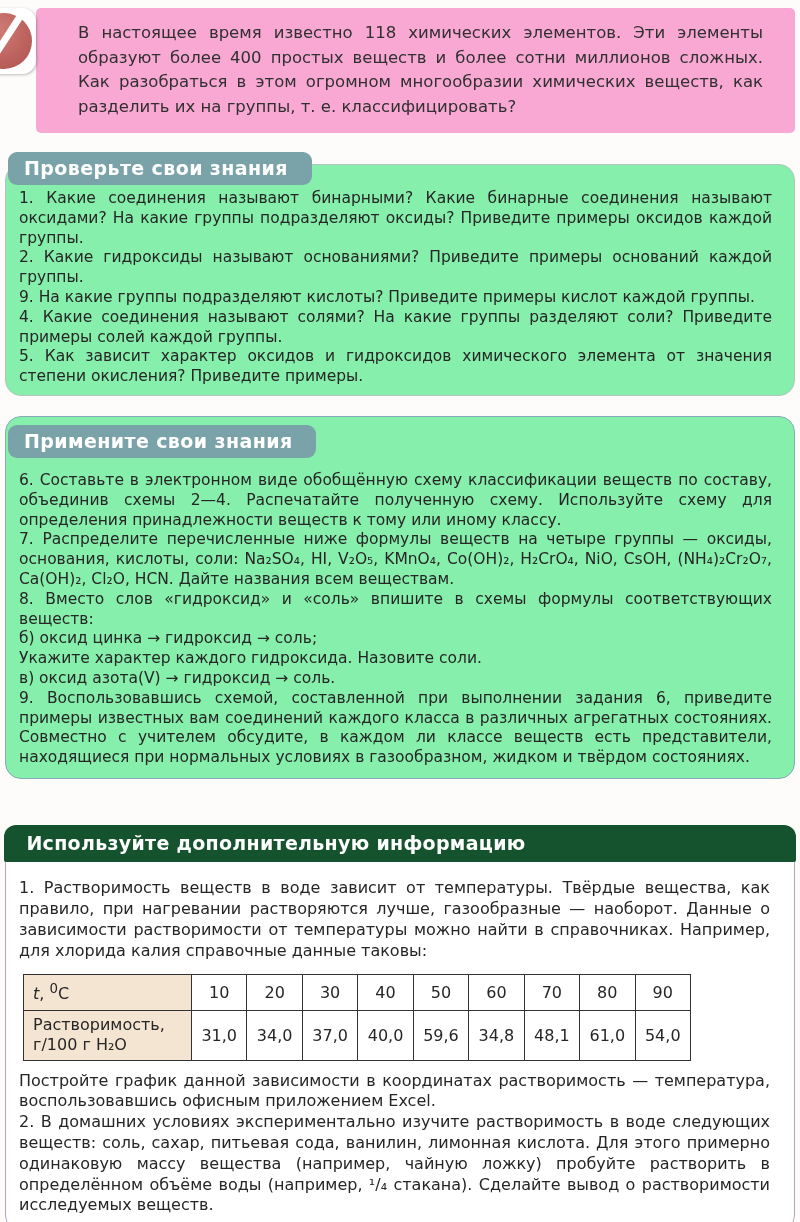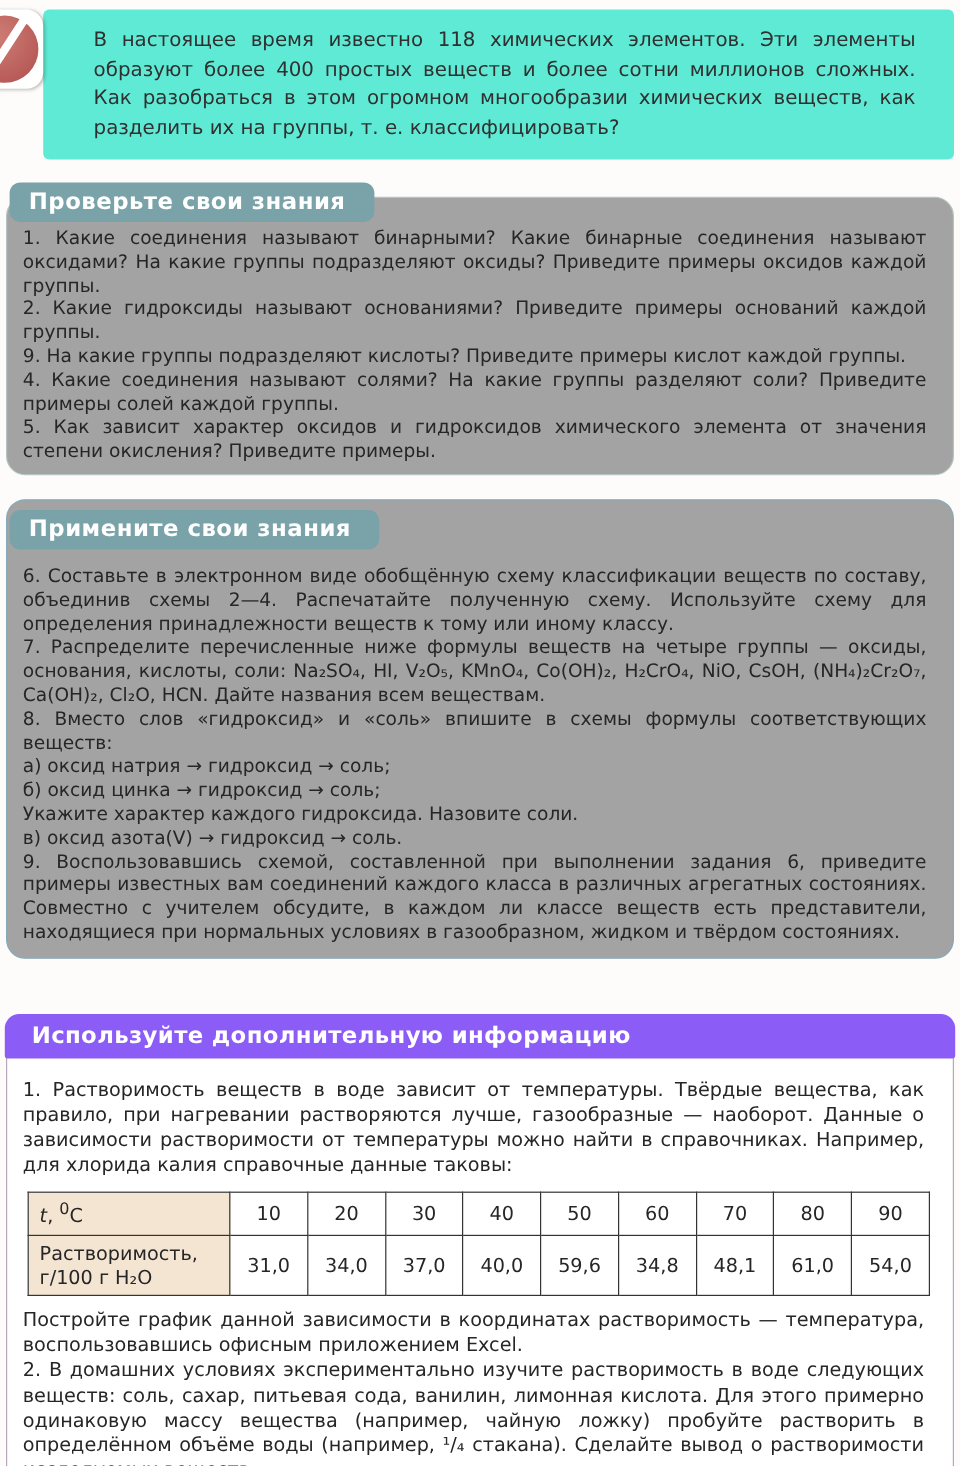--- a/index.html
+++ b/index.html
@@ -13,21 +13,21 @@
     width:800px;
     min-height:1222px;
     background:#fdfcfa;
     overflow:hidden;
   }
 
   
   .intro {
     position:relative;
     margin:8px 5px 0 36px;
-    background:#5eead4;
+    background:#f9a8d4;
     border-radius:5px;
     padding:13px 32px 14px 42px;
     font-size:16.5px;
     line-height:24.5px;
     text-align:justify;
     color:#303030;
   }
   .badge {
     position:absolute;
     left:-64px; top:0px;
@@ -47,21 +47,21 @@
     width:7px; height:80px;
     background:#ffffff;
     transform:rotate(33deg);
     border-radius:3px;
   }
 
   
   .section {
     position:relative;
     margin:0 5px;
-    background:#a3a3a3;
+    background:#86efac;
     border-radius:16px;
   }
   .sec1 { border:1.6px solid #b4c2c1; margin-top:31px; }
   .sec2 { border:1.6px solid #87aaba; margin-top:20px; }
   .tab {
     position:absolute;
     left:2px;
     background:#7aa2a9;
     color:#ffffff;
     font-weight:bold;
@@ -87,41 +87,41 @@
   .sec3 {
     position:relative;
     margin:47px 5px 0;
     background:#ffffff;
     border:1.6px solid #b7a7bc;
     border-radius:12px 12px 16px 16px;
   }
   .bar {
     margin:-1.6px -1.6px 0 -1.6px;
     height:37px;
-    background:#8b5cf6;
+    background:#14532d;
     border-radius:12px 12px 2px 2px;
     color:#ffffff;
     font-weight:bold;
     font-size:19px;
     line-height:37px;
     padding-left:22px;
     letter-spacing:0.3px;
   }
   .sec3 .content { padding:16px 24px 14px 13px; }
   .sec3 .content p {
     font-size:16px;
     line-height:20.8px;
   }
 
   
   table.solubility {
     border-collapse:collapse;
     margin:12px 0 10px 4px;
     table-layout:fixed;
-    width:752px;
+    width:668px;
   }
   table.solubility td {
     border:1.8px solid #333333;
     text-align:center;
     font-size:16px;
     padding:0;
     height:31px;
   }
   table.solubility tr.r2 td { height:45px; }
   table.solubility td.lab {
@@ -155,21 +155,20 @@
       <p>5. Как зависит характер оксидов и гидроксидов химического элемента от значения степени окисления? Приведите примеры.</p>
     </div>
   </div>
 
   <div class="section sec2">
     <div class="tab">Примените свои знания</div>
     <div class="content">
       <p>6. Составьте в электронном виде обобщённую схему классификации веществ по составу, объединив схемы 2—4. Распечатайте полученную схему. Используйте схему для определения принадлежности веществ к тому или иному классу.</p>
       <p>7. Распределите перечисленные ниже формулы веществ на четыре группы — оксиды, основания, кислоты, соли: Na₂SO₄, HI, V₂O₅, KMnO₄, Co(OH)₂, H₂CrO₄, NiO, CsOH, (NH₄)₂Cr₂O₇, Ca(OH)₂, Cl₂O, HCN. Дайте названия всем веществам.</p>
       <p>8. Вместо слов «гидроксид» и «соль» впишите в схемы формулы соответствующих веществ:</p>
-      <p>а) оксид натрия → гидроксид → соль;</p>
       <p>б) оксид цинка → гидроксид → соль;</p>
       <p>Укажите характер каждого гидроксида. Назовите соли.</p>
       <p>в) оксид азота(V) → гидроксид → соль.</p>
       <p>9. Воспользовавшись схемой, составленной при выполнении задания 6, приведите примеры известных вам соединений каждого класса в различных агрегатных состояниях. Совместно с учителем обсудите, в каждом ли классе веществ есть представители, находящиеся при нормальных условиях в газообразном, жидком и твёрдом состояниях.</p>
     </div>
   </div>
 
   <div class="sec3">
     <div class="bar">Используйте дополнительную информацию</div>
     <div class="content">

